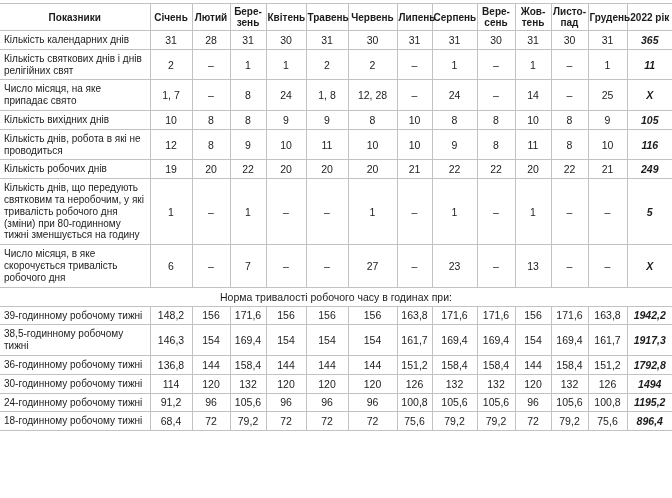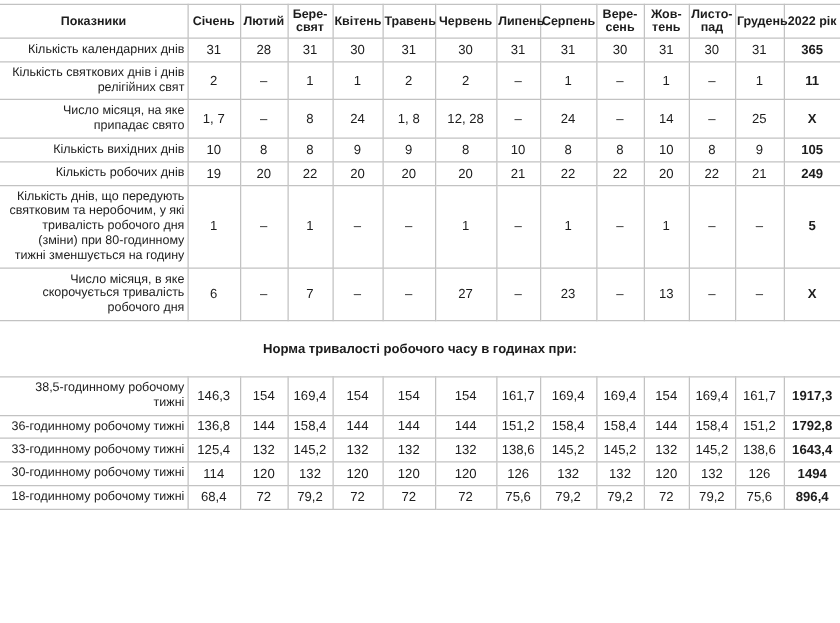--- a/index.html
+++ b/index.html
@@ -33,37 +33,38 @@
 
   .norm-table th {
     font-weight: bold;
     text-align: center;
     padding: 2px 1px;
     line-height: 1.1;
     white-space: pre-line;
     font-size: 10px;
   }
   .norm-table td.lbl {
-    text-align: right;
+    text-align: left;
     padding: 3px 2px 3px 4px;
     line-height: 1.18;
     font-size: 10px;
   }
   .norm-table td.val {
     text-align: center;
     padding: 2.5px 1px;
     line-height: 1.15;
   }
   .norm-table td.yr {
     font-weight: bold;
+    font-style: italic;
   }
   .norm-table td.section {
     text-align: center;
-    font-weight: bold;
-    padding: 16px 2px;
+    font-weight: normal;
+    padding: 3px 2px;
     font-size: 10.5px;
   }
 </style>
 </head>
 <body>
 
 <div class="page">
   <table class="norm-table">
     <colgroup>
       <col style="width:150px">
@@ -80,21 +81,21 @@
         <col style="width:37px">
         <col style="width:39px">
       <col style="width:45px">
     </colgroup>
     <thead>
         <tr>
           <th>Показники</th>
           <th class="mh">Січень</th>
           <th class="mh">Лютий</th>
           <th class="mh">Бере-
-свят</th>
+зень</th>
           <th class="mh">Квітень</th>
           <th class="mh">Травень</th>
           <th class="mh">Червень</th>
           <th class="mh">Липень</th>
           <th class="mh">Серпень</th>
           <th class="mh">Вере-
 сень</th>
           <th class="mh">Жов-
 тень</th>
           <th class="mh">Листо-
@@ -162,20 +163,36 @@
           <td class="val">8</td>
           <td class="val">10</td>
           <td class="val">8</td>
           <td class="val">8</td>
           <td class="val">10</td>
           <td class="val">8</td>
           <td class="val">9</td>
           <td class="val yr">105</td>
         </tr>
         <tr>
+          <td class="lbl">Кількість днів, робота в які не проводиться</td>
+          <td class="val">12</td>
+          <td class="val">8</td>
+          <td class="val">9</td>
+          <td class="val">10</td>
+          <td class="val">11</td>
+          <td class="val">10</td>
+          <td class="val">10</td>
+          <td class="val">9</td>
+          <td class="val">8</td>
+          <td class="val">11</td>
+          <td class="val">8</td>
+          <td class="val">10</td>
+          <td class="val yr">116</td>
+        </tr>
+        <tr>
           <td class="lbl">Кількість робочих днів</td>
           <td class="val">19</td>
           <td class="val">20</td>
           <td class="val">22</td>
           <td class="val">20</td>
           <td class="val">20</td>
           <td class="val">20</td>
           <td class="val">21</td>
           <td class="val">22</td>
           <td class="val">22</td>
@@ -213,20 +230,36 @@
           <td class="val">–</td>
           <td class="val">13</td>
           <td class="val">–</td>
           <td class="val">–</td>
           <td class="val yr">X</td>
         </tr>
         <tr>
           <td class="section" colspan="14">Норма тривалості робочого часу в годинах при:</td>
         </tr>
         <tr>
+          <td class="lbl">39-годинному робочому тижні</td>
+          <td class="val">148,2</td>
+          <td class="val">156</td>
+          <td class="val">171,6</td>
+          <td class="val">156</td>
+          <td class="val">156</td>
+          <td class="val">156</td>
+          <td class="val">163,8</td>
+          <td class="val">171,6</td>
+          <td class="val">171,6</td>
+          <td class="val">156</td>
+          <td class="val">171,6</td>
+          <td class="val">163,8</td>
+          <td class="val yr">1942,2</td>
+        </tr>
+        <tr>
           <td class="lbl">38,5-годинному робочому тижні</td>
           <td class="val">146,3</td>
           <td class="val">154</td>
           <td class="val">169,4</td>
           <td class="val">154</td>
           <td class="val">154</td>
           <td class="val">154</td>
           <td class="val">161,7</td>
           <td class="val">169,4</td>
           <td class="val">169,4</td>
@@ -245,50 +278,50 @@
           <td class="val">144</td>
           <td class="val">151,2</td>
           <td class="val">158,4</td>
           <td class="val">158,4</td>
           <td class="val">144</td>
           <td class="val">158,4</td>
           <td class="val">151,2</td>
           <td class="val yr">1792,8</td>
         </tr>
         <tr>
-          <td class="lbl">33-годинному робочому тижні</td>
-          <td class="val">125,4</td>
-          <td class="val">132</td>
-          <td class="val">145,2</td>
-          <td class="val">132</td>
-          <td class="val">132</td>
-          <td class="val">132</td>
-          <td class="val">138,6</td>
-          <td class="val">145,2</td>
-          <td class="val">145,2</td>
-          <td class="val">132</td>
-          <td class="val">145,2</td>
-          <td class="val">138,6</td>
-          <td class="val yr">1643,4</td>
-        </tr>
-        <tr>
           <td class="lbl">30-годинному робочому тижні</td>
           <td class="val">114</td>
           <td class="val">120</td>
           <td class="val">132</td>
           <td class="val">120</td>
           <td class="val">120</td>
           <td class="val">120</td>
           <td class="val">126</td>
           <td class="val">132</td>
           <td class="val">132</td>
           <td class="val">120</td>
           <td class="val">132</td>
           <td class="val">126</td>
           <td class="val yr">1494</td>
+        </tr>
+        <tr>
+          <td class="lbl">24-годинному робочому тижні</td>
+          <td class="val">91,2</td>
+          <td class="val">96</td>
+          <td class="val">105,6</td>
+          <td class="val">96</td>
+          <td class="val">96</td>
+          <td class="val">96</td>
+          <td class="val">100,8</td>
+          <td class="val">105,6</td>
+          <td class="val">105,6</td>
+          <td class="val">96</td>
+          <td class="val">105,6</td>
+          <td class="val">100,8</td>
+          <td class="val yr">1195,2</td>
         </tr>
         <tr>
           <td class="lbl">18-годинному робочому тижні</td>
           <td class="val">68,4</td>
           <td class="val">72</td>
           <td class="val">79,2</td>
           <td class="val">72</td>
           <td class="val">72</td>
           <td class="val">72</td>
           <td class="val">75,6</td>

